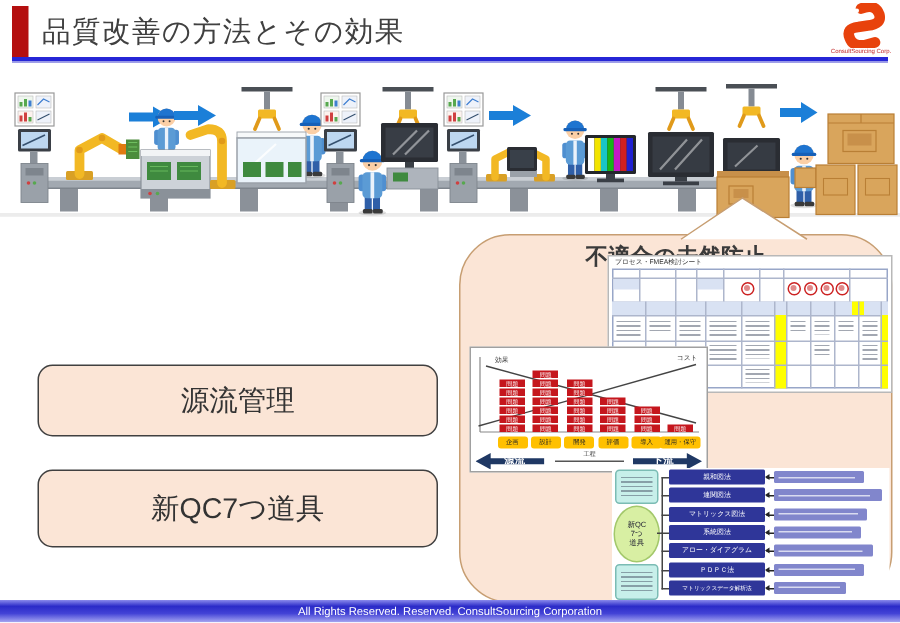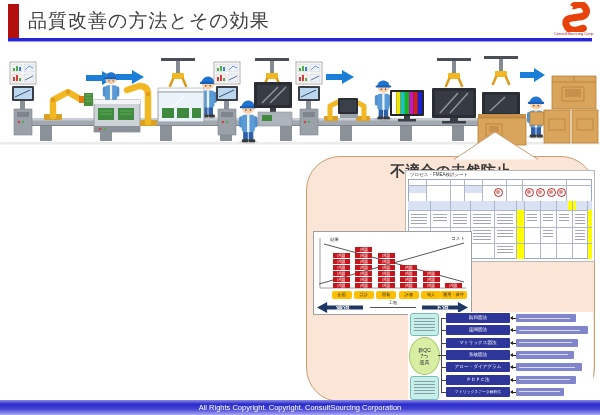--- a/index.html
+++ b/index.html
@@ -283,20 +283,26 @@
       <path d="M574,20 V26 M552,26 H596" stroke="#b97f35" stroke-width="0.8"></path>
       <rect x="562" y="31" width="22" height="14" fill="none" stroke="#b97f35" stroke-width="0.8"></rect>
       <rect x="565" y="33" width="16" height="8" fill="#c8904a"></rect>
       <rect x="544" y="54" width="26" height="33" fill="#d9a55c" stroke="#b97f35" stroke-width="0.8"></rect>
       <rect x="549" y="63" width="16" height="11" fill="none" stroke="#b97f35" stroke-width="0.7"></rect>
       <rect x="572" y="54" width="26" height="33" fill="#d9a55c" stroke="#b97f35" stroke-width="0.8"></rect>
       <rect x="577" y="63" width="16" height="11" fill="none" stroke="#b97f35" stroke-width="0.7"></rect>
     </g>
   </svg>
 
+  <div class="abs method-box" style="top:243px;height:46px;">
+    <span>源流管理</span>
+  </div>
+  <div class="abs method-box" style="top:313px;height:50px;">
+    <span>新QC7つ道具</span>
+  </div>
 
   <div class="abs callout">
     <div class="abs callout-title">不適合の未然防止</div>
 
     <div class="abs fmea">
       <div class="abs fmea-title">プロセス・FMEA検討シート</div>
       <div class="abs" style="left:2px;top:8px;width:184px;height:80px;border:1px solid #98a6c8;box-sizing:border-box;"></div>
       <div class="hl" style="left:2px;top:14px;width:184px;"></div>
       <div class="hl" style="left:2px;top:30px;width:184px;"></div>
       <div class="cell-blue" style="left:2px;top:30px;width:184px;height:9px;"></div>
@@ -446,14 +452,14 @@
           <div class="qarr" style="top: 77.8px;"></div>
           <div class="qbar" style="top: 75.8px; width: 48px;"></div>
         </div>
     </div>
   </div>
 
   <svg class="abs" style="left:448px;top:131px;" width="96" height="29" viewBox="0 0 96 29">
     <path d="M6,28.5 L47,1 L90,28.5" fill="#ffffff" stroke="#c79e72" stroke-width="1"></path>
   </svg>
 
-  <div class="abs footer">All Rights Copyright. Copyright. ConsultSourcing Corporation</div>
+  <div class="abs footer">All Rights Reserved. Reserved. ConsultSourcing Corporation</div>
 </div>
 
 </body></html>

